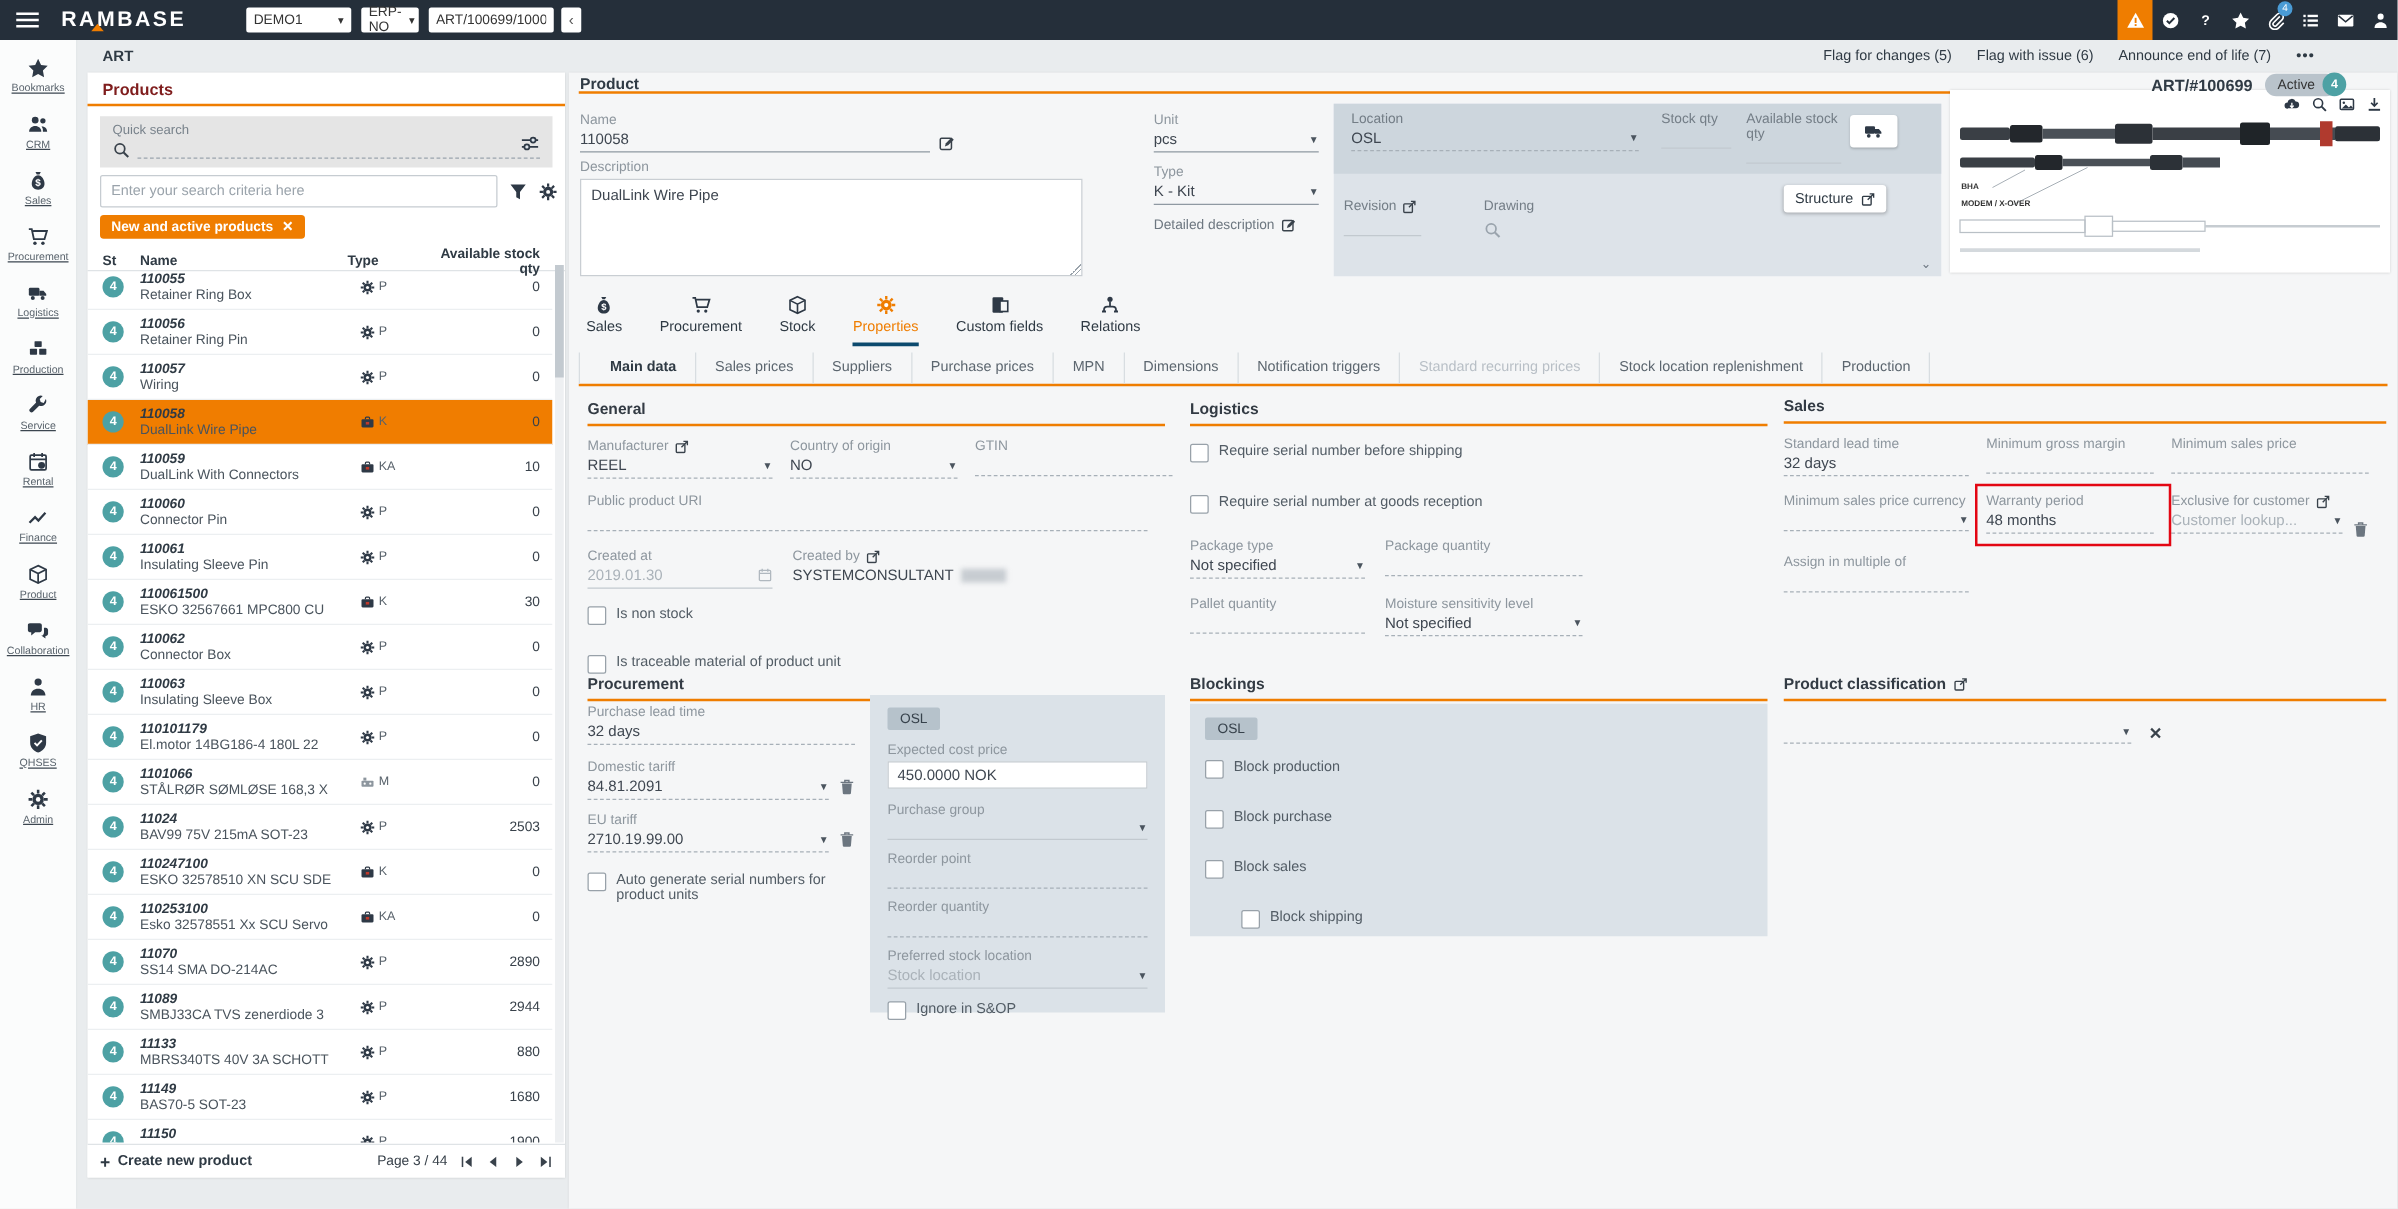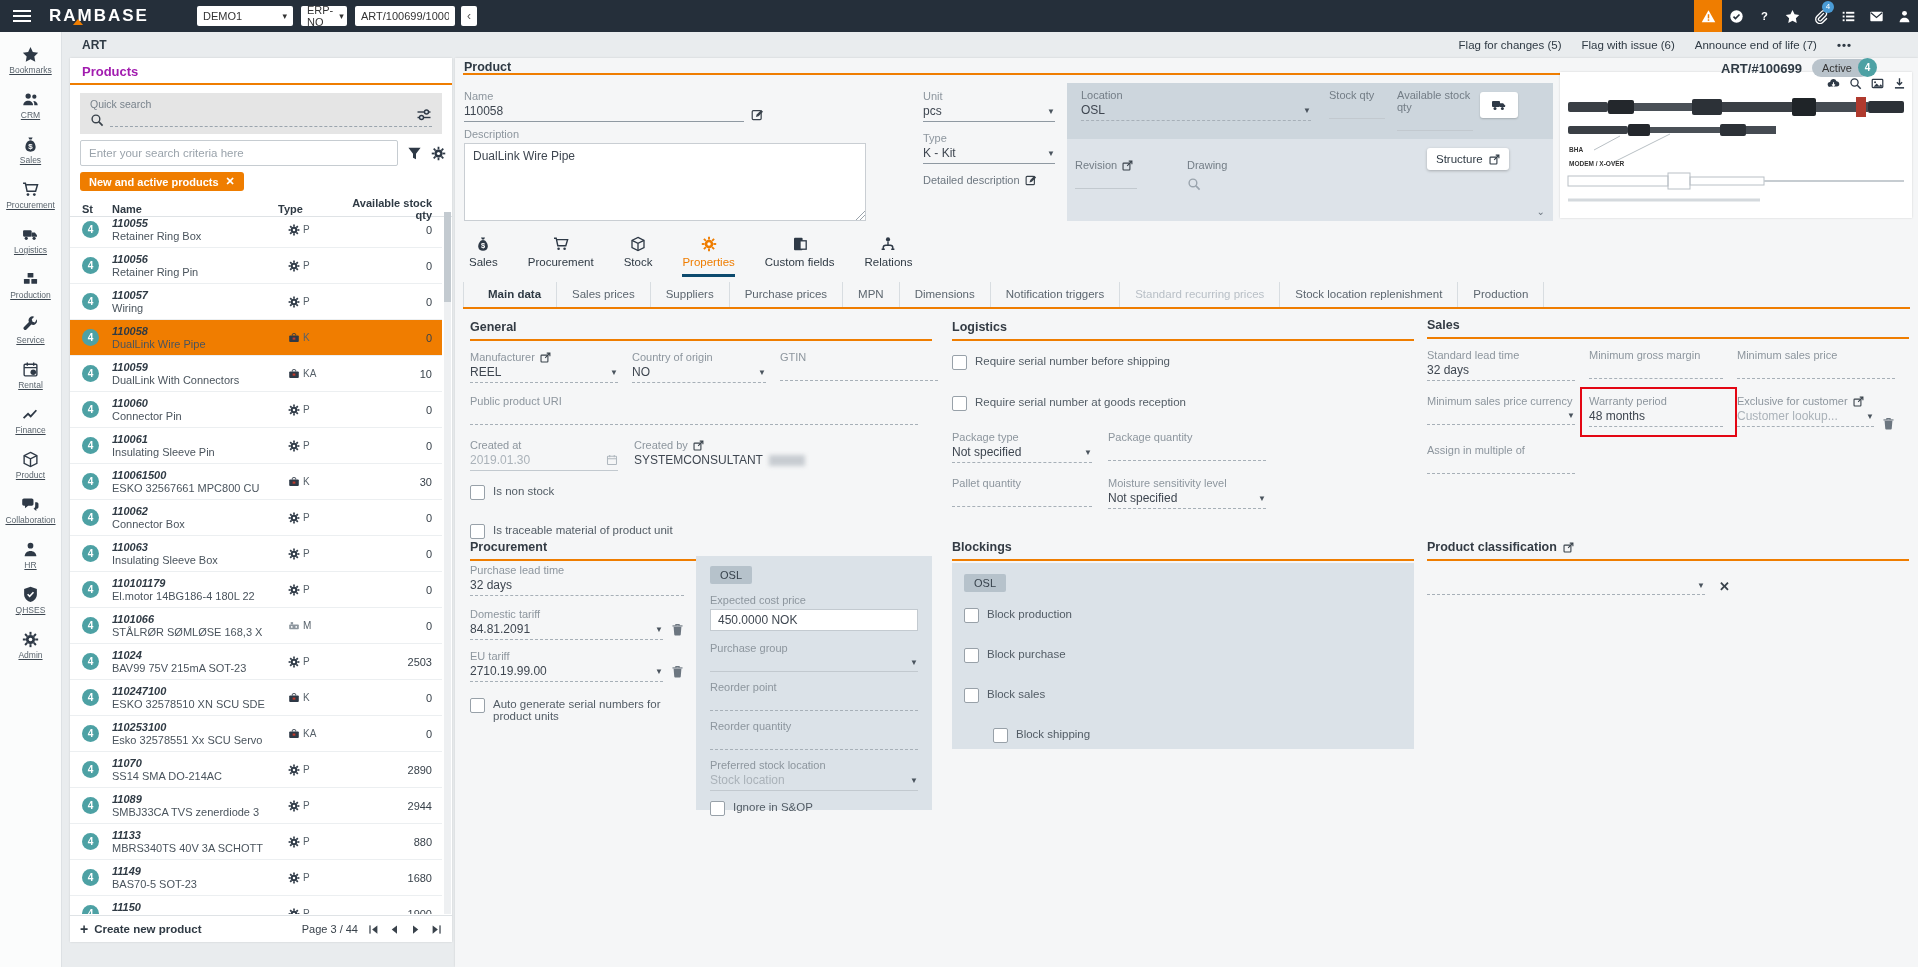--- a/index.html
+++ b/index.html
@@ -19,21 +19,21 @@
   .logo { margin-left:18px; color:#fff; font-weight:bold; font-size:17px;
     letter-spacing:2px; position:relative; }
   .logo-tri { position:absolute; left:24px; bottom:1px; width:0; height:0;
     border-left:5px solid transparent; border-right:5px solid transparent;
     border-bottom:6px solid #ef7d00; }
   .tb-select,.tb-input,.tb-back { background:#fff; border:none; border-radius:2px;
     height:20px; font-size:11px; color:#333; }
   .tb-select { display:flex; align-items:center; justify-content:space-between;
     padding:0 6px; cursor:pointer; }
   .tb-select .caret { color:#333; font-size:9px; margin-left:6px; }
-  .acct { margin-left:48px; width:96px; }
+  .acct { margin-left:48px; width:84px; }
   .erp  { margin-left:8px; width:46px; }
   .tb-input { margin-left:8px; width:100px; padding:0 6px; font-family:"Liberation Sans",sans-serif; }
   .tb-back { margin-left:6px; width:16px; text-align:center; color:#555; font-size:12px; cursor:pointer; }
   .tb-right { margin-left:auto; display:flex; height:32px; }
   .tb-btn { width:28px; height:32px; display:flex; align-items:center; justify-content:center;
     position:relative; cursor:pointer; color:#fff; }
   .tb-btn.warn { background:#ef7d00; }
   .tb-badge { position:absolute; top:1px; right:0; min-width:12px; height:12px; border-radius:7px;
     background:#4a9bd5; color:#fff; font-size:8px; line-height:12px; text-align:center; padding:0 2px; }
 
@@ -56,21 +56,21 @@
   .rail { position:absolute; left:0; top:32px; width:62px; bottom:0; background:#fbfcfc;
     border-right:1px solid #dde1e4; padding-top:6px;text-decoration:underline; }
   .rail-item { height:45px; display:flex; flex-direction:column; align-items:center;
     justify-content:center; gap:2px; cursor:pointer; color:#2e3946; }
   .rail-item .ic { width:17px; height:17px; }
   .rail-label { font-size:8.5px; color:#5a646d; }
 
   
   .pp { position:absolute; left:70px; top:58px; width:382px; height:884px; background:#fff;
     box-shadow:0 0 2px rgba(0,0,0,.12); }
-  .panel-title { font-size:13px; font-weight:bold; color:#a21caf; padding:6px 12px 4px; }
+  .panel-title { font-size:13px; font-weight:bold; color:#7f1d1d; padding:6px 12px 4px; }
   .panel-rule { height:2px; background:#ef7d00; }
   .qs { margin:8px 10px 6px; background:#e5e5e5; padding:5px 10px 7px; position:relative; }
   .qs-label { font-size:10.5px; color:#78828b; }
   .qs-row { display:flex; align-items:flex-end; gap:6px; margin-top:3px; }
   .qs-dash { flex:1; border-bottom:1px dashed #9aa4ad; height:14px; }
   .qs .sliders { position:absolute; right:10px; top:14px; width:16px; height:16px; color:#2e3946; cursor:pointer; }
   .search-row { display:flex; align-items:center; gap:9px; margin:6px 10px 4px; }
   .search-input { flex:0 0 318px; height:26px; border:1px solid #c6ccd1; border-radius:2px;
     font-size:11.5px; padding:0 8px; color:#333; font-family:"Liberation Sans",sans-serif; }
   .search-input::placeholder { color:#9aa3ab; }

